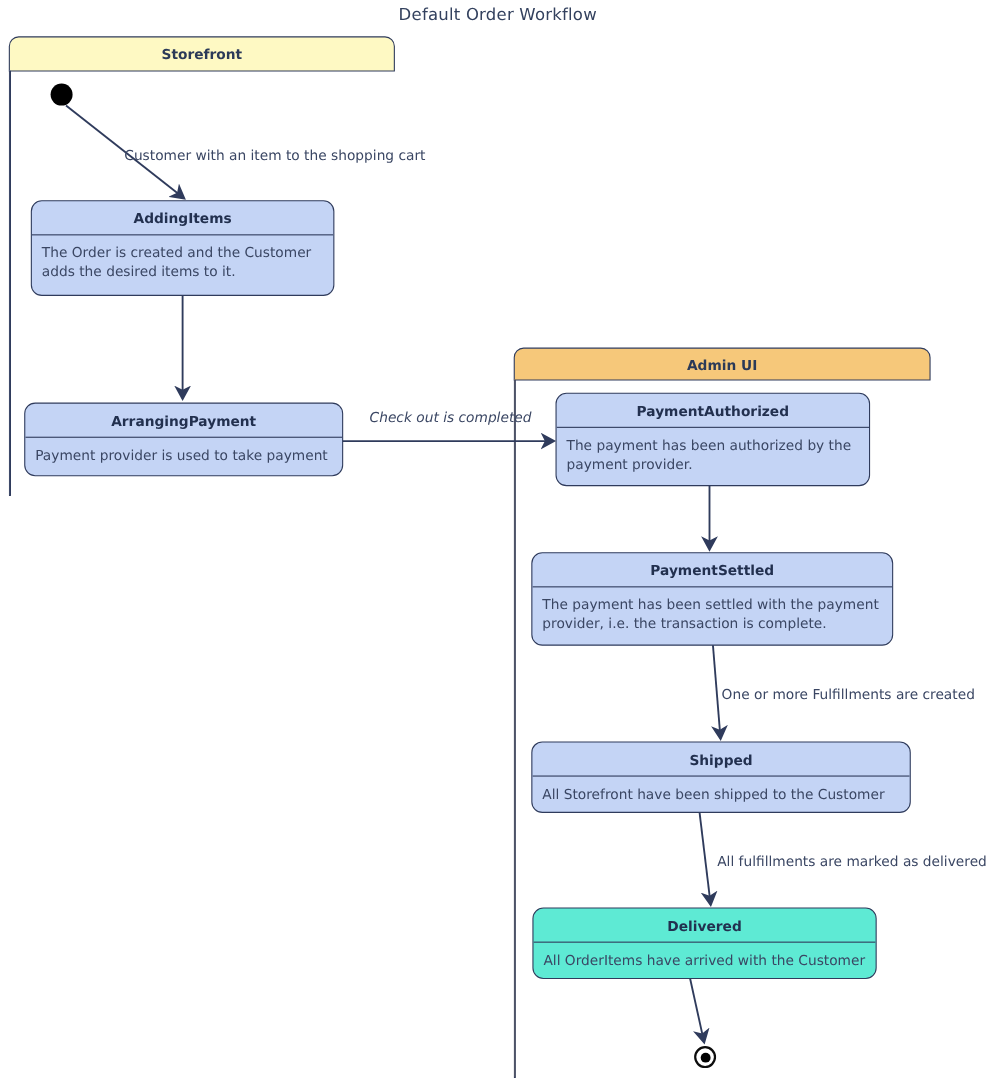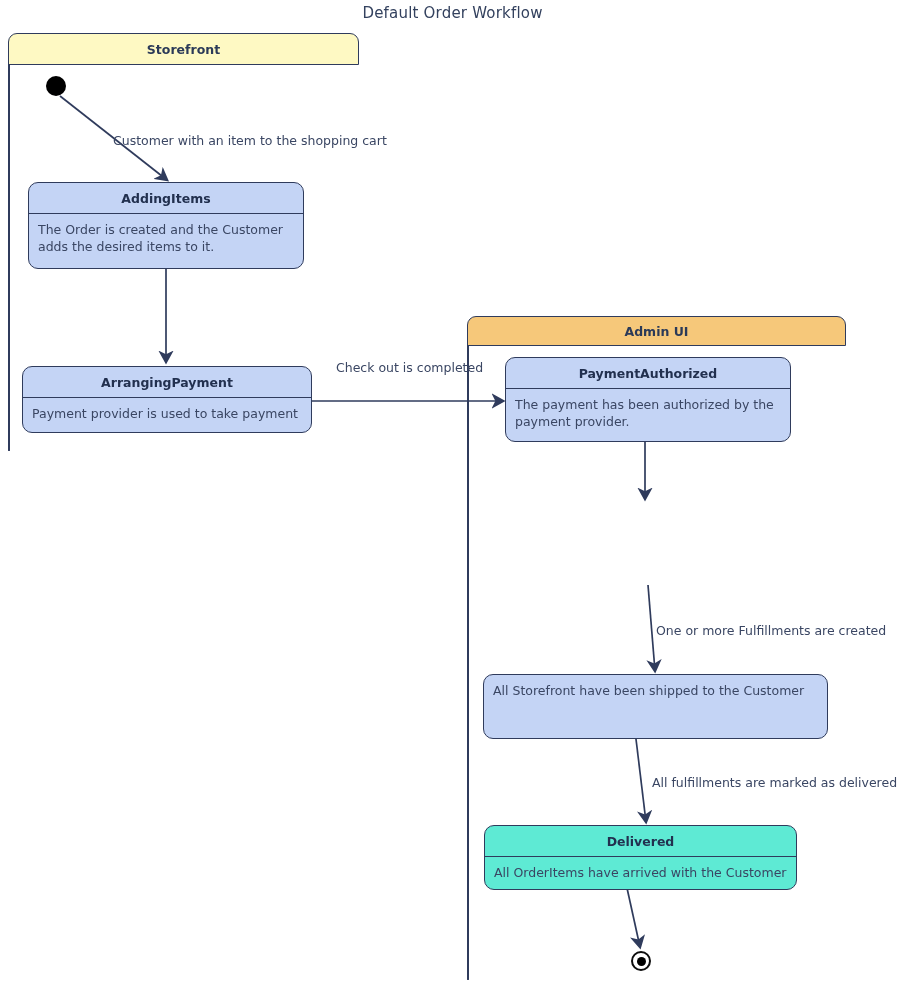--- a/index.html
+++ b/index.html
@@ -151,33 +151,38 @@
   <div class="state" style="left:28px;top:182px;width:276px;height:87px;">
     <div class="st-name">AddingItems</div>
     <div class="st-desc">The Order is created and the Customer adds the desired items to it.</div>
   </div>
 
   <div class="state" style="left:505px;top:357px;width:286px;height:85px;">
     <div class="st-name">PaymentAuthorized</div>
     <div class="st-desc">The payment has been authorized by the payment provider.</div>
   </div>
 
+  <div class="state" style="left:483px;top:502px;width:329px;height:85px;">
+    <div class="st-name">PaymentSettled</div>
+    <div class="st-desc">The payment has been settled with the payment provider, i.e. the transaction is complete.</div>
+  </div>
 
   <div class="state" style="left:483px;top:674px;width:345px;height:65px;">
+    <div class="st-name">Shipped</div>
     <div class="st-desc">All Storefront have been shipped to the Customer</div>
   </div>
 
   <div class="state green" style="left:484px;top:825px;width:313px;height:65px;">
     <div class="st-name">Delivered</div>
     <div class="st-desc">All OrderItems have arrived with the Customer</div>
   </div>
 
   <div class="end-node" style="left:631px;top:951px;"></div>
 
   <div class="edge-label" style="left:113px;top:133px;">Customer with an item to the shopping cart</div>
 
-  <div class="edge-label" style="left:336px;top:360px;">Check out is completed</div>
+  <div class="edge-label" style="left:336px;top:372px;font-style:italic;">Check out is completed</div>
 
   <div class="edge-label" style="left:656px;top:623px;">One or more Fulfillments are created</div>
 
   <div class="edge-label" style="left:652px;top:775px;">All fulfillments are marked as delivered</div>
 
 </div>
 
 </body></html>

